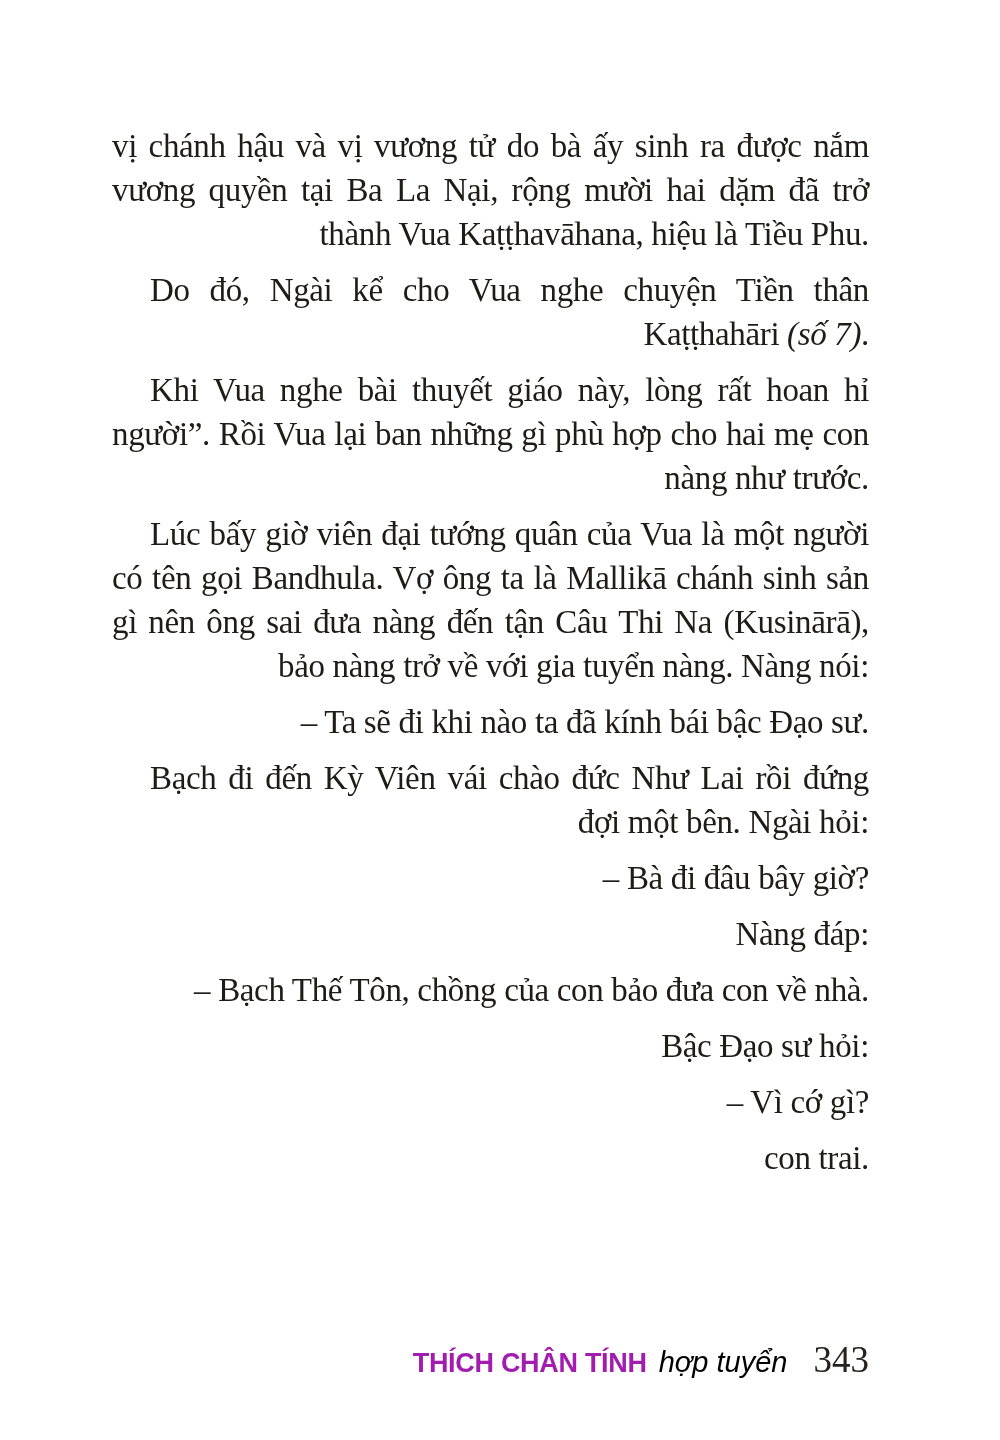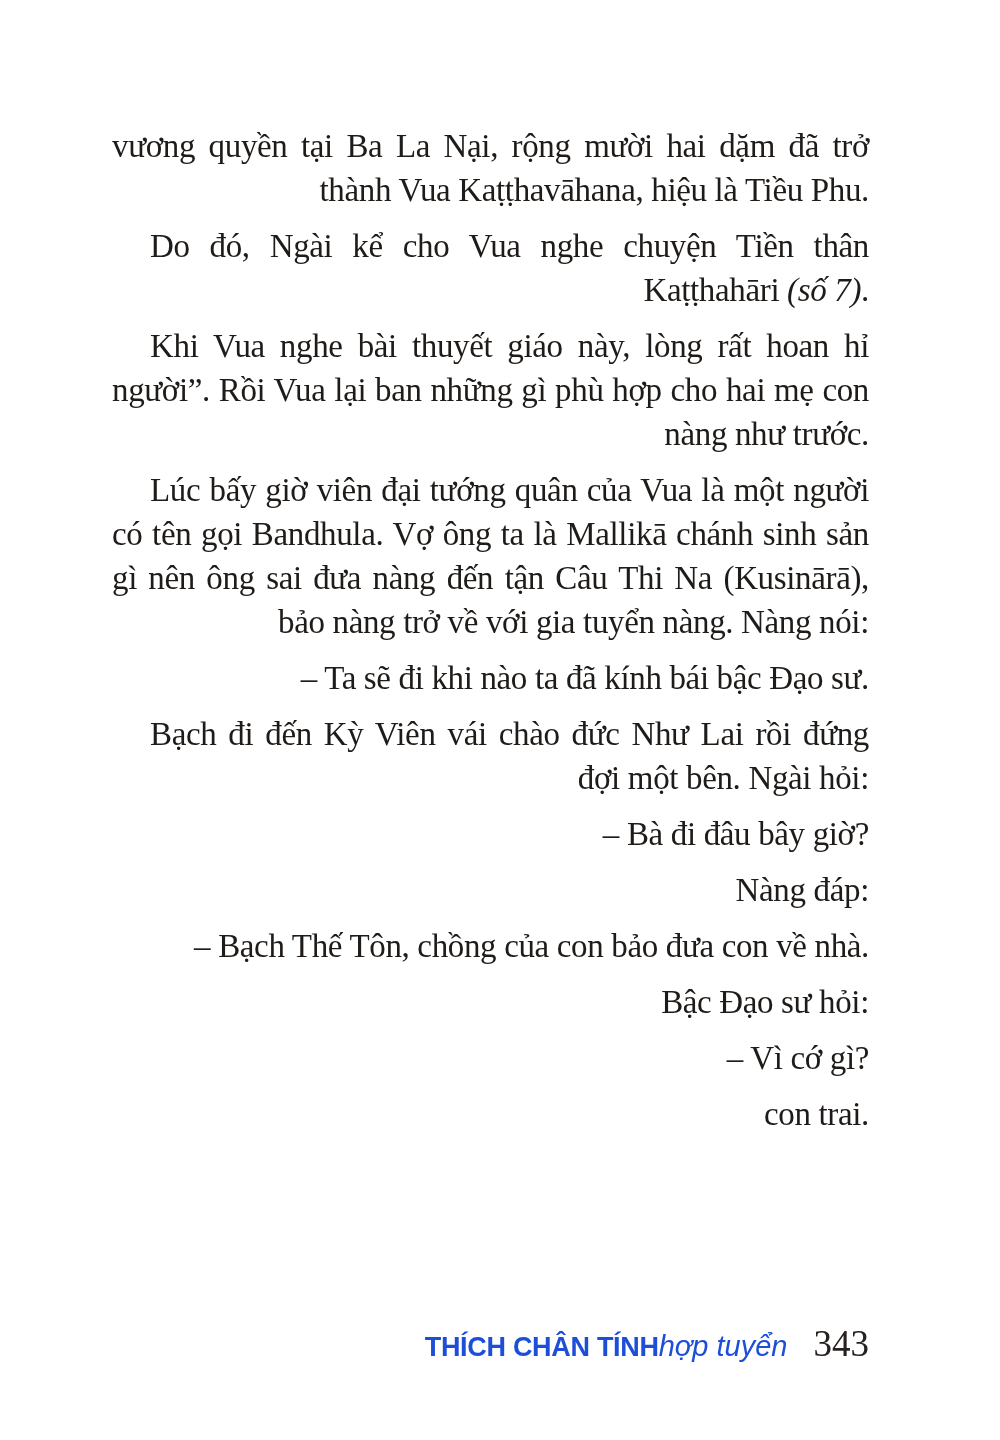--- a/index.html
+++ b/index.html
@@ -54,43 +54,45 @@
       display: flex;
       justify-content: flex-end;
       align-items: baseline;
       white-space: nowrap;
     }
     .footer-author {
       font-family: "Liberation Sans", "DejaVu Sans", sans-serif;
       font-weight: bold;
       font-size: 27px;
       letter-spacing: -0.3px;
-      color: #1d4ed8;
+      color: #a21caf;
     }
     .footer-collection {
       font-family: "Liberation Sans", "DejaVu Sans", sans-serif;
       font-style: italic;
       font-size: 29px;
-      color: #1d4ed8;
-      margin-left: 0;
+      color: #000000;
+      margin-left: 12px;
     }
     .footer-page {
       font-family: "Liberation Serif", "DejaVu Serif", serif;
       font-size: 37px;
       color: #272220;
       margin-left: 26px;
+      margin-top: 16px;
     }
   </style>
 </head>
 <body>
 
 <div class="page">
 
   <div class="text-block">
       <div class="paragraph">
+        <div class="line justified">vị chánh hậu và vị vương tử do bà ấy sinh ra được nắm</div>
         <div class="line justified">vương quyền tại Ba La Nại, rộng mười hai dặm đã trở</div>
         <div class="line">thành Vua Kaṭṭhavāhana, hiệu là Tiều Phu.</div>
       </div>
       <div class="paragraph">
         <div class="line justified indented">Do đó, Ngài kể cho Vua nghe chuyện Tiền thân</div>
         <div class="line"><span>Kaṭṭhahāri </span><span class="italic">(số 7)</span><span>.</span></div>
       </div>
       <div class="paragraph">
         <div class="line justified indented">Khi Vua nghe bài thuyết giáo này, lòng rất hoan hỉ</div>
         <div class="line justified">người”. Rồi Vua lại ban những gì phù hợp cho hai mẹ con</div>

